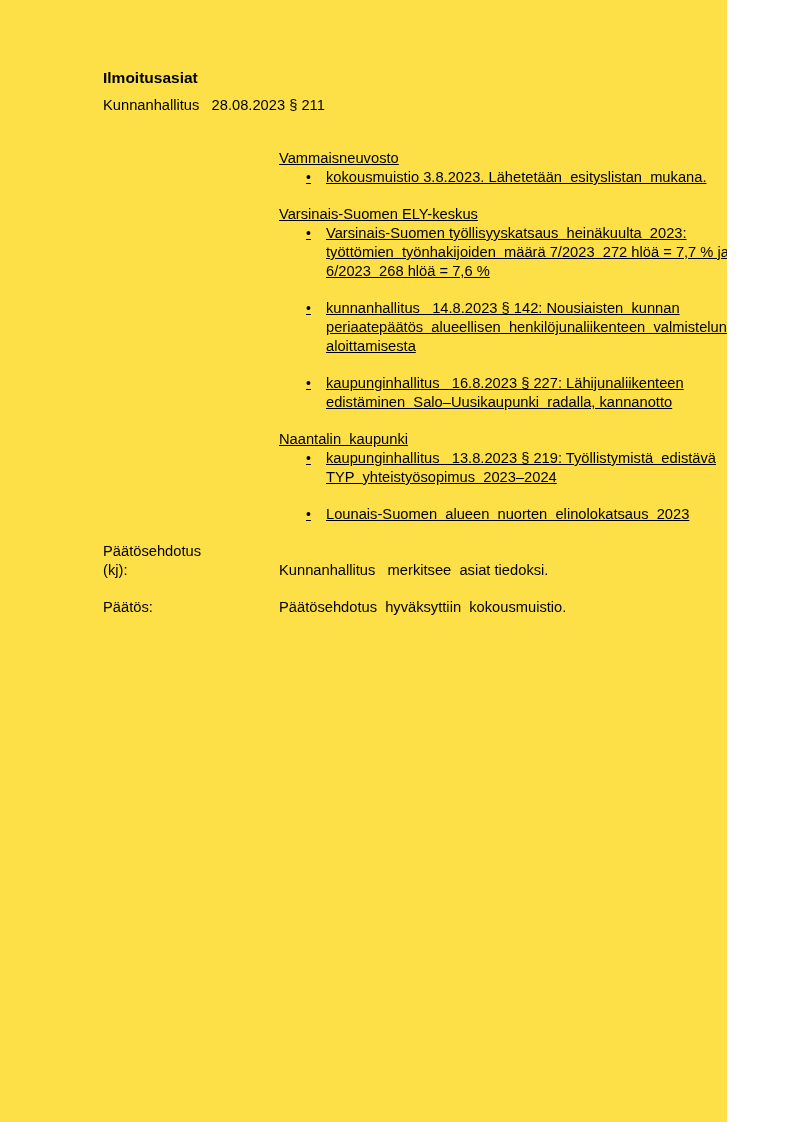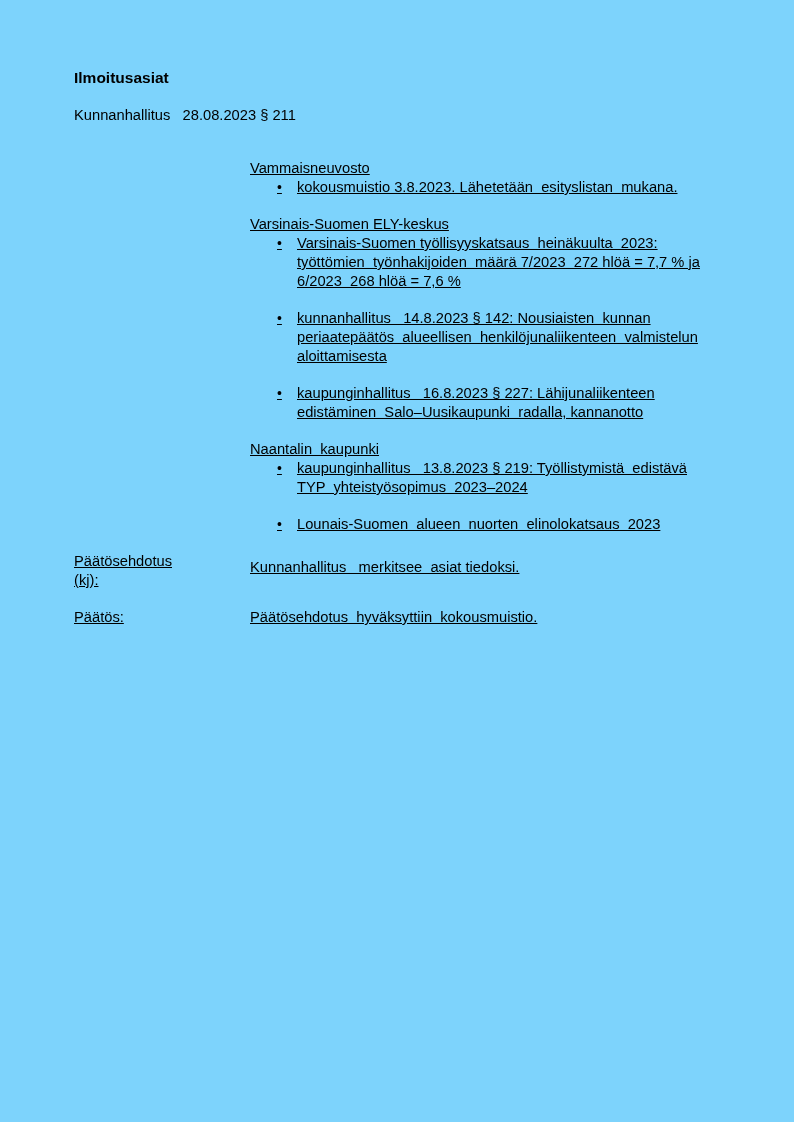--- a/index.html
+++ b/index.html
@@ -2,38 +2,39 @@
 <html lang="fi"><head>
 <meta charset="utf-8">
 <style>
   html, body {
     margin: 0;
     padding: 0;
     background: #ffffff;
   }
   .page {
     position: relative;
-    width: 794px;
+    width: 698px;
     height: 1122px;
-    background: #7dd3fc;
+    background: #fde047;
     color: #000000;
     font-family: "Liberation Sans", sans-serif;
     font-size: 14.7px;
     line-height: 19px;
     overflow: hidden;
+    padding-left: 29px;
   }
   .doc-title {
     margin: 68px 0 0 74px;
     font-weight: 700;
     font-size: 15.5px;
     line-height: 19px;
     white-space: pre;
   }
   .subject-line {
-    margin: 19px 0 0 74px;
+    margin: 9px 0 0 74px;
     white-space: pre;
   }
   .sections {
     margin: 34px 40px 0 250px;
   }
   .section {
     margin-bottom: 18px;
     text-decoration: underline;
   }
   .section-heading {
@@ -45,38 +46,37 @@
     margin-left: 27px;
   }
   .bullet-marker {
     font-size: 14px;
   }
   .bullet-text {
     white-space: pre;
   }
   .decisions {
     margin-left: 74px;
-    text-decoration: underline;
   }
   .decision-row {
     display: grid;
     grid-template-columns: 176px 1fr;
     align-items: start;
   }
   .decision-row + .decision-row {
     margin-top: 18px;
   }
   .decision-label {
     white-space: pre;
   }
   .decision-text {
     white-space: pre;
   }
   .decision-text.align-second-line {
-    margin-top: 6px;
+    margin-top: 19px;
   }
 </style>
 </head>
 <body>
 
 <div class="page">
 
   <div class="doc-title">Ilmoitusasiat</div>
 
   <div class="subject-line">Kunnanhallitus   28.08.2023 § 211</div>

